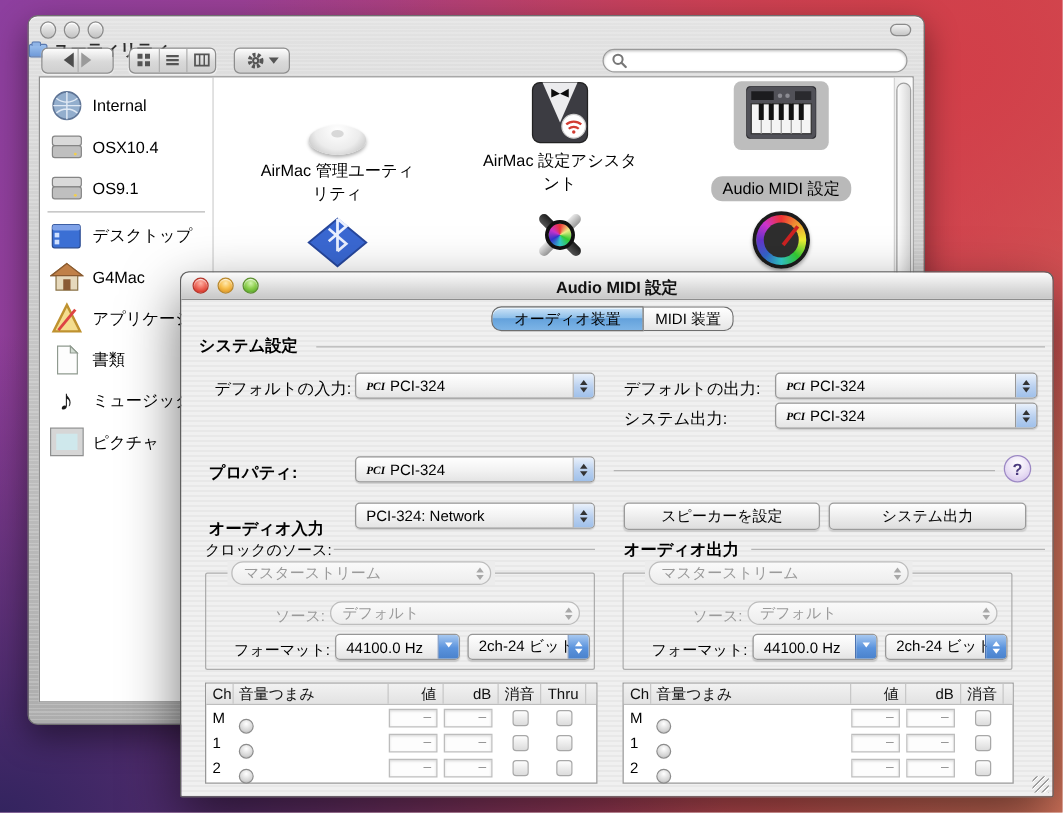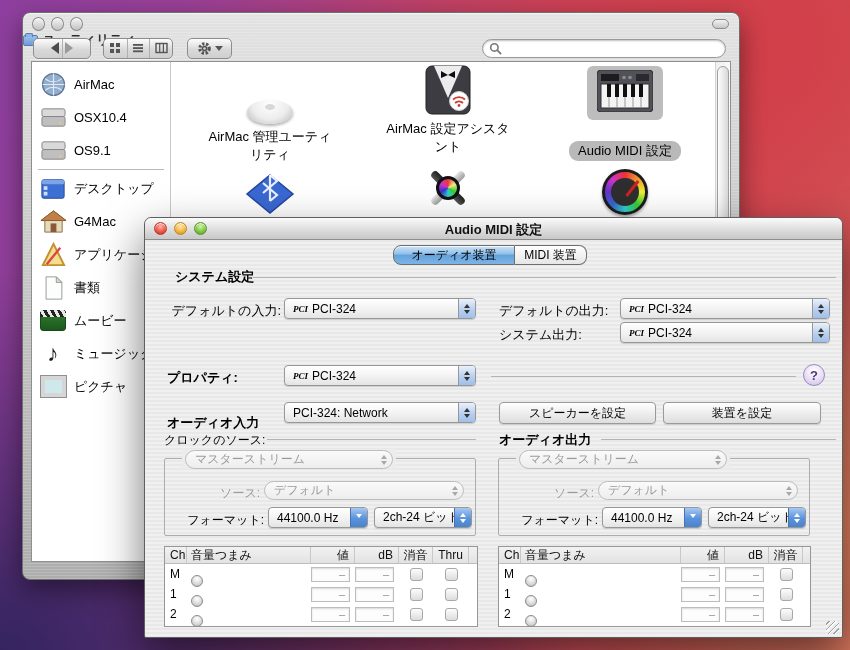--- a/index.html
+++ b/index.html
@@ -265,21 +265,21 @@
 
     <div class="f-body">
       <div class="f-sidebar">
         <div class="sb-item">
           <span class="sb-ic">
             <svg width="27" height="27" viewBox="0 0 32 32">
                 <circle cx="16" cy="16" r="13" fill="#93aecd" stroke="#5f7596" stroke-width="1.5"></circle>
                 <path d="M3 16h26 M16 3v26 M6 9c6 5 14 5 20 0 M6 23c6-5 14-5 20 0" stroke="#dfe8f4" stroke-width="1.4" fill="none"></path>
               </svg>
           </span>
-          <span>AirMac</span>
+          <span>Internal</span>
         </div>
         <div class="sb-item">
           <span class="sb-ic">
             <svg width="27" height="27" viewBox="0 0 28 28">
                 <rect x="2" y="5" width="24" height="8" rx="2" fill="#d9d9d9" stroke="#858585"></rect>
                 <rect x="2" y="13" width="24" height="10" rx="2" fill="#bfbfbf" stroke="#858585"></rect>
                 <circle cx="21" cy="20" r="1.2" fill="#f2cf4a"></circle>
               </svg>
           </span>
           <span>OSX10.4</span>
@@ -326,26 +326,20 @@
           <span class="nowrap">アプリケーション</span>
         </div>
         <div class="sb-item">
           <span class="sb-ic">
             <svg width="25" height="26" viewBox="0 0 26 28">
                 <path d="M5 2 H16 L22 8 V26 H5 Z" fill="#fdfdfd" stroke="#8f9a8f"></path>
                 <path d="M16 2 V8 H22 Z" fill="#d2dcd2" stroke="#8f9a8f"></path>
               </svg>
           </span>
           <span>書類</span>
-        </div>
-        <div class="sb-item">
-          <span class="sb-ic">
-              <span class="ic-movies"></span>
-            </span>
-          <span>ムービー</span>
         </div>
         <div class="sb-item">
           <span class="sb-ic">
               <span class="ic-note">♪</span>
             </span>
           <span>ミュージック</span>
         </div>
         <div class="sb-item">
           <span class="sb-ic">
               <span class="ic-pics"></span>
@@ -440,21 +434,21 @@
         <span class="tl tl-green"></span>
       </div>
       <div class="a-title">Audio MIDI 設定</div>
     </div>
 
     <div class="tab-group">
       <span class="tab tab-sel">オーディオ装置</span>
       <span class="tab tab-plain">MIDI 装置</span>
     </div>
 
-    <span class="lbl lbl-b" style="left:30px; top:50px;font-family:Liberation Mono, monospace;">システム設定</span>
+    <span class="lbl lbl-b" style="left:14px; top:50px;font-family:Liberation Mono, monospace;">システム設定</span>
     <span class="rule" style="left:108px; top:59px; width:583px;"></span>
 
     <span class="lbl lbl-r" style="left:0; width:136px; top:84px;">デフォルトの入力:</span>
     <div class="popup" style="left:139px; top:80px; width:192px;">
       <span class="pci-logo">PCI</span>
       <span>PCI-324</span>
       <span class="cap">
           <span class="up"></span>
           <span class="dn"></span>
         </span>
@@ -494,21 +488,21 @@
 
     <span class="lbl lbl-s" style="left:19px; top:189px;margin-top:25px;">クロックのソース:</span>
     <div class="popup" style="left:139px; top:184px; width:192px;">
       <span>PCI-324: Network</span>
       <span class="cap">
           <span class="up"></span>
           <span class="dn"></span>
         </span>
     </div>
     <div class="aqua-btn" style="left:354px; top:184px; width:157px;">スピーカーを設定</div>
-    <div class="aqua-btn" style="left:518px; top:184px; width:158px;">装置を設定</div>
+    <div class="aqua-btn" style="left:518px; top:184px; width:158px;">システム出力</div>
 
     <span class="lbl lbl-b" style="left:22px; top:196px;">オーディオ入力</span>
     <span class="rule" style="left:122px; top:221px; width:209px;"></span>
     <span class="lbl lbl-b" style="left:354px; top:213px;">オーディオ出力</span>
     <span class="rule" style="left:456px; top:221px; width:235px;"></span>
 
     <div class="gbox" style="left:19px; top:240px;">
       <span class="mask" style="left:17px; top:-10px;">
         <span class="popup-dis" style="position:relative; display:inline-flex; width:208px;">
           <span>マスターストリーム</span>

